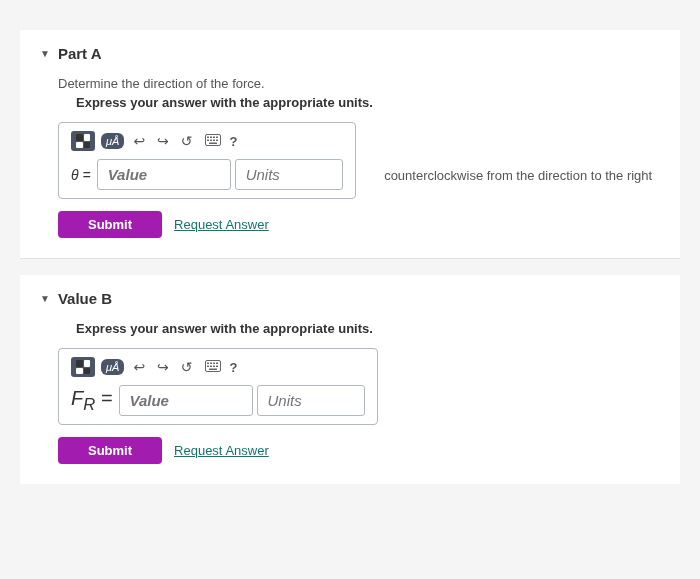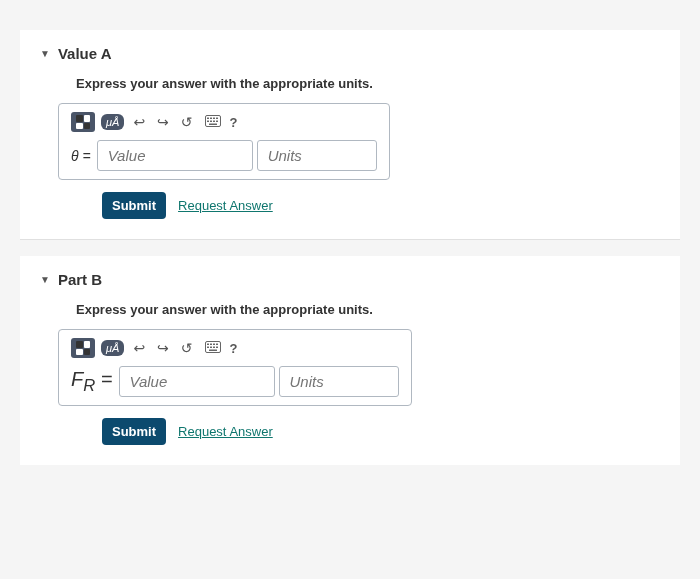--- a/index.html
+++ b/index.html
@@ -129,33 +129,34 @@
       white-space: nowrap;
     }
 
     .value-input {
       border: 1px solid #b0b8c1;
       border-radius: 3px;
       padding: 6px 10px;
       font-size: 15px;
       font-style: italic;
       color: #aaa;
-      width: 156px;
+      width: 134px;
       outline: none;
       background: #fff;
+      font-weight: bold;
     }
 
     .units-input {
       border: 1px solid #b0b8c1;
       border-radius: 3px;
       padding: 6px 10px;
       font-size: 15px;
       font-style: italic;
       color: #aaa;
-      width: 120px;
+      width: 108px;
       outline: none;
       background: #fff;
       margin-left: 4px;
     }
 
     .suffix-text {
       font-size: 13px;
       color: #555;
       margin-left: 14px;
       white-space: nowrap;
@@ -163,29 +164,28 @@
 
     .button-row {
       display: flex;
       align-items: center;
       gap: 12px;
       margin-top: 12px;
       margin-left: 18px;
     }
 
     .submit-btn {
-      background: #0c4a6e;
+      background: #a21caf;
       color: #fff;
       border: none;
       border-radius: 4px;
-      padding: 6px 10px;
+      padding: 6px 30px;
       font-size: 13px;
       font-weight: 600;
       cursor: pointer;
-      margin-left: 44px;
     }
 
     .request-link {
       color: #0f766e;
       font-size: 13px;
       text-decoration: underline;
       cursor: pointer;
       background: none;
       border: none;
     }
@@ -208,23 +208,24 @@
     }
   </style>
 </head>
 <body>
 
 <div class="page-container">
 
   <div class="part-section">
     <div class="part-header">
       <span class="chevron-icon">▼</span>
-      <span class="part-title">Value A</span>
-    </div>
-
+      <span class="part-title">Part A</span>
+    </div>
+
+    <p class="instruction-text">Determine the direction of the force.</p>
     <p class="instruction-bold">Express your answer with the appropriate units.</p>
 
     <div style="margin-left: 18px; margin-right: 10px; border: 1px solid #b0b8c1; border-radius: 4px; padding: 8px 12px; display: inline-block; background: #fff;">
       
       <div class="toolbar">
         <button class="toolbar-btn-grid">
           <div class="grid-icon">
             <div class="grid-cell dark"></div>
             <div class="grid-cell"></div>
             <div class="grid-cell"></div>
@@ -252,33 +253,34 @@
         <span class="question-mark">?</span>
       </div>
 
       
       <div class="input-row">
         <span class="equation-label">θ =</span>
         <input class="value-input" type="text" placeholder="Value" style="">
         <input class="units-input" type="text" placeholder="Units" style="">
       </div>
     </div>
+    <span class="suffix-text">counterclockwise from the direction to the right</span>
 
     <div class="button-row">
       <button class="submit-btn">Submit</button>
       <button class="request-link">Request Answer</button>
     </div>
   </div>
 
   <div style="height: 16px; background: #f5f5f5;"></div>
 
   <div class="part-b-section">
     <div class="part-header">
       <span class="chevron-icon">▼</span>
-      <span class="part-title">Part B</span>
+      <span class="part-title">Value B</span>
     </div>
 
     <p class="instruction-bold">Express your answer with the appropriate units.</p>
 
     <div style="margin-left: 18px; margin-right: 10px; border: 1px solid #b0b8c1; border-radius: 4px; padding: 8px 12px; display: inline-block; background: #fff;">
       
       <div class="toolbar">
         <button class="toolbar-btn-grid">
           <div class="grid-icon">
             <div class="grid-cell dark"></div>

